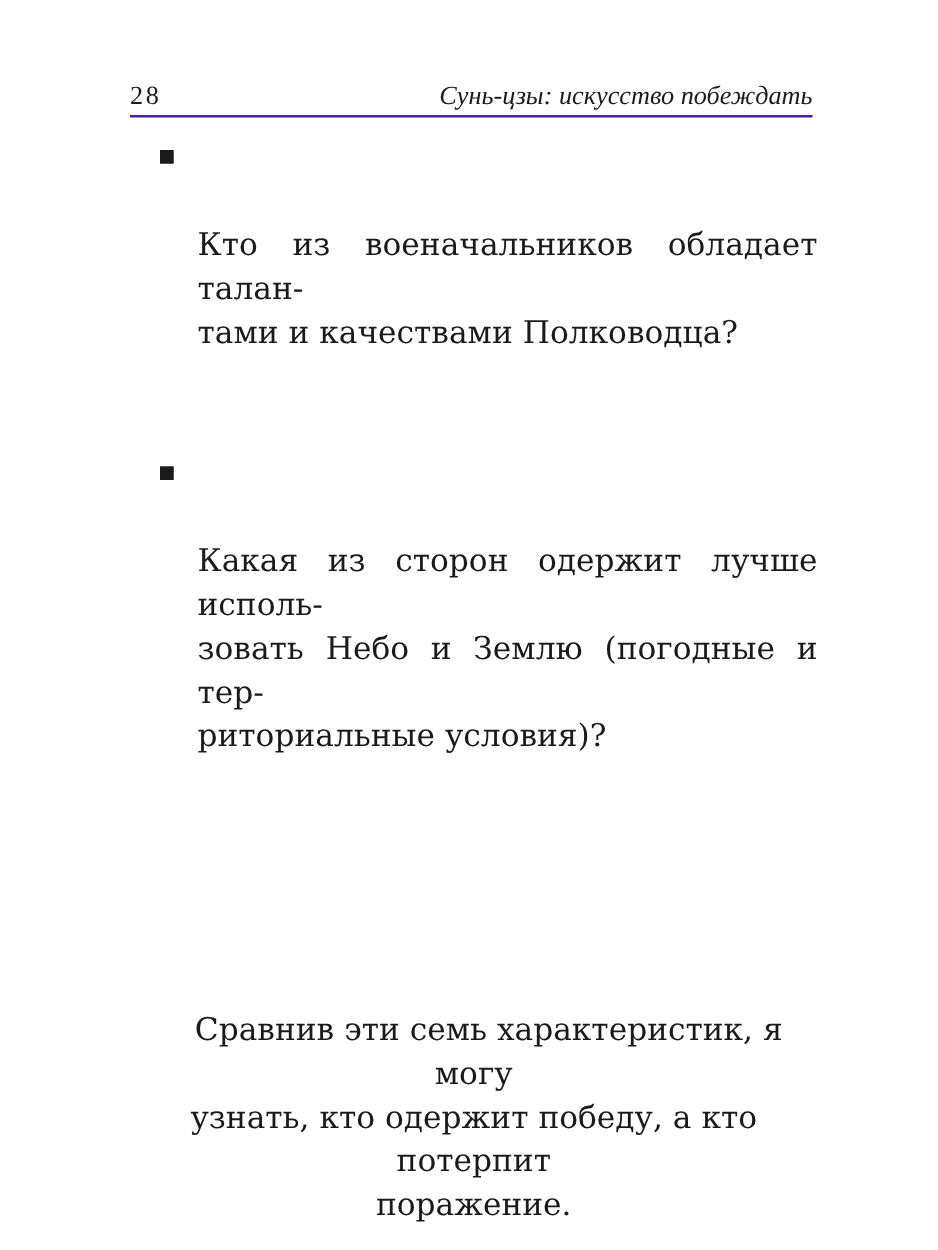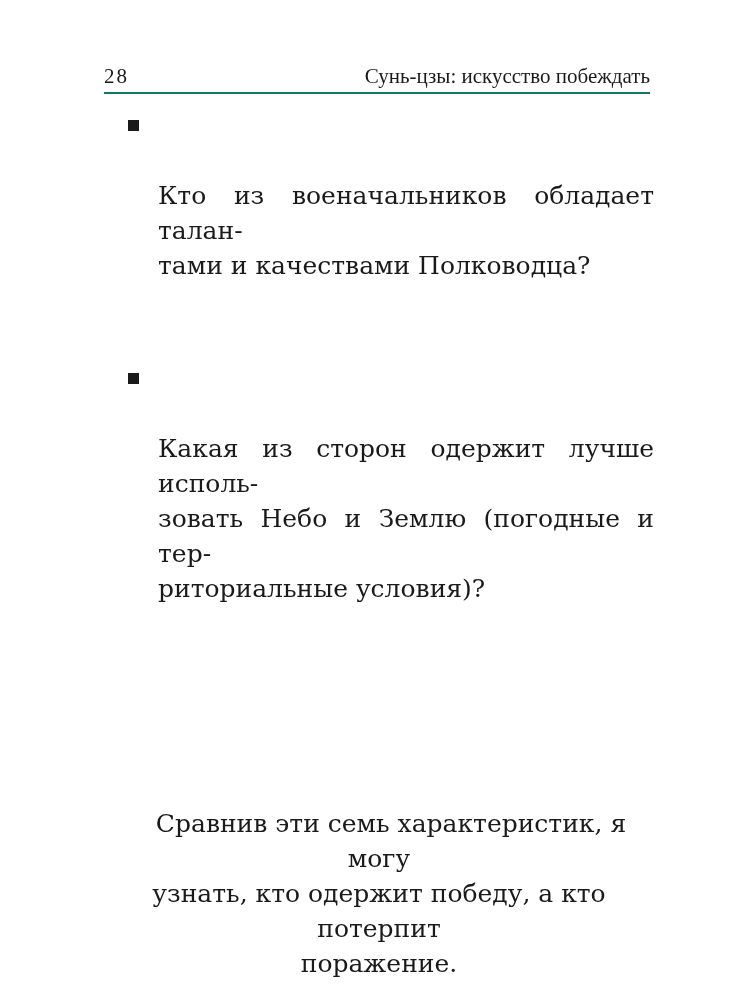--- a/index.html
+++ b/index.html
@@ -9,30 +9,31 @@
       color: #1a1a1a;
       position: relative;
       overflow: hidden;
       font-family: "DejaVu Serif", serif;
     }
     .header {
       position: absolute;
       left: 104px; top: 62px;
       width: 546px;
       height: 30px;
-      border-bottom: 2px solid #0f766e;
+      border-bottom: 2px solid #4c1d95;
       font-family: "Liberation Serif", serif;
       font-size: 21px;
     }
     .page-num {
       position: absolute; left: 0; top: 2px;
       letter-spacing: 2px;
     }
     .running-title {
       position: absolute; right: 0; top: 2px;
+      font-style: italic;
     }
     .list {
       position: absolute;
       left: 126px; top: 108px;
       width: 528px;
       margin: 0; padding: 0;
       list-style: none;
     }
     .item {
       position: relative;

